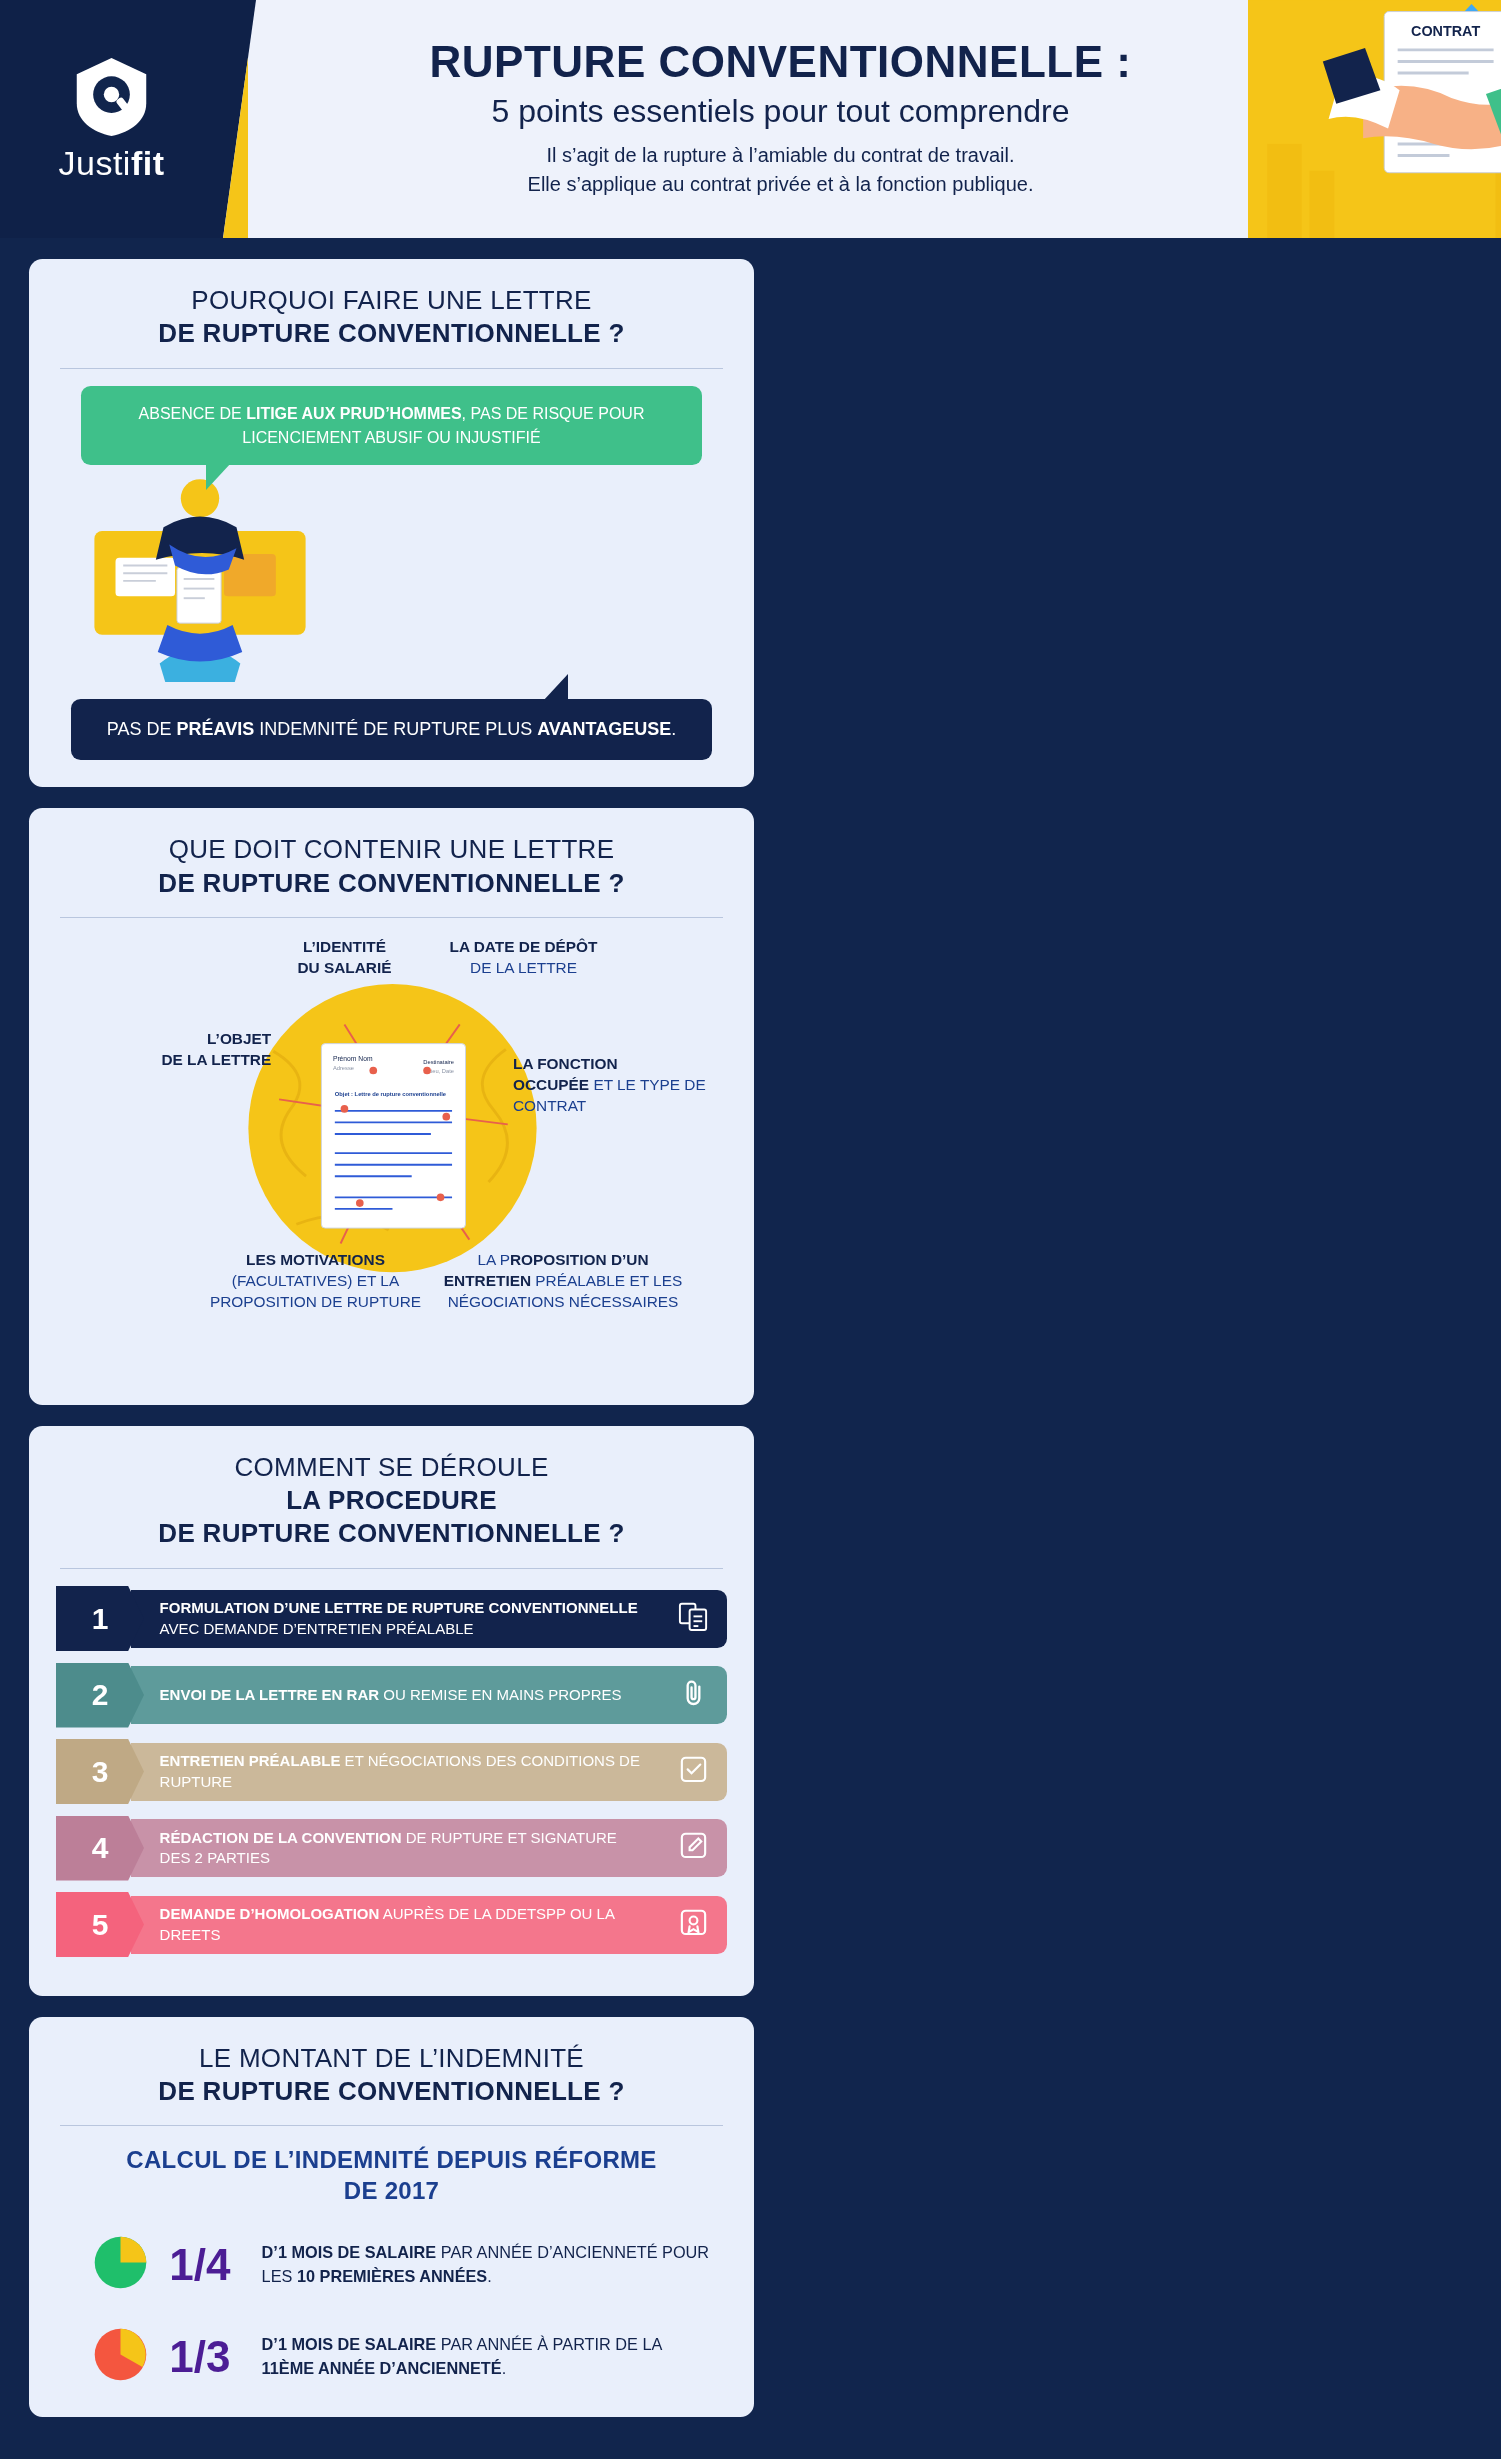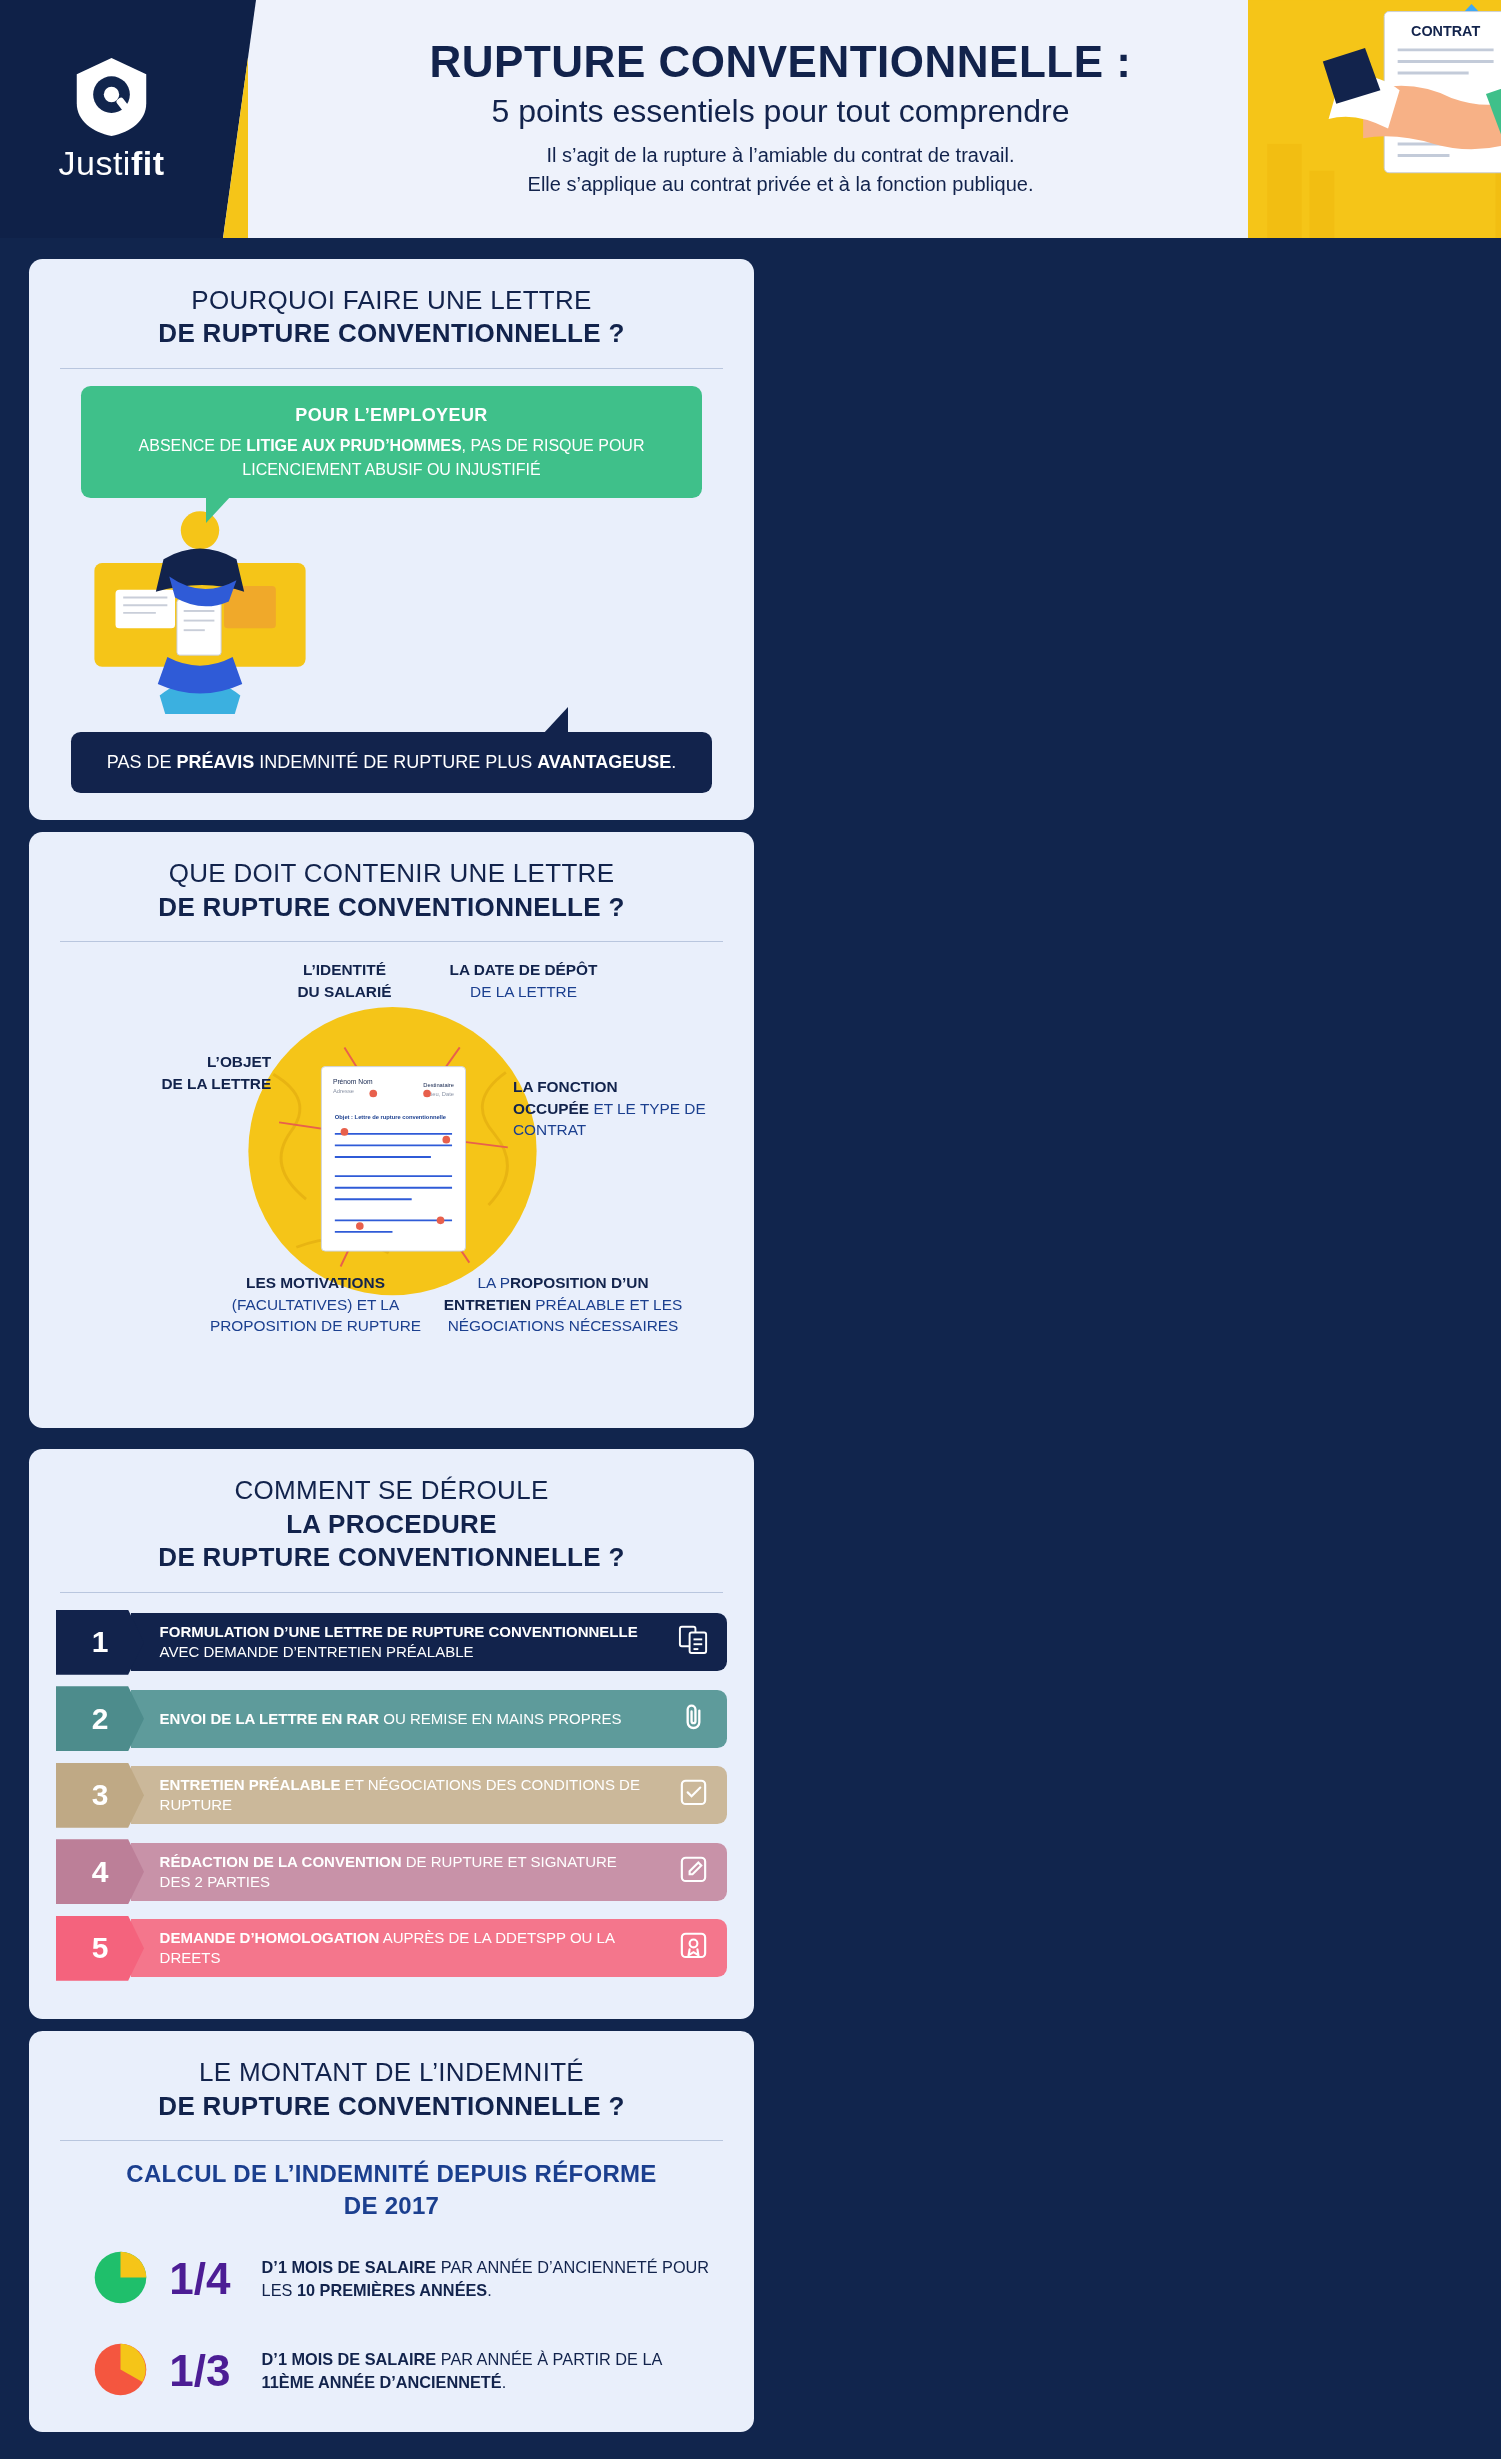--- a/index.html
+++ b/index.html
@@ -89,21 +89,21 @@
     width: 254px; height: 238px;
     background: #f5c518;
     overflow: hidden;
   }
   .hdr-art svg { position:absolute; left:0; top:0; }
 
   
   .grid {
     display: flex;
     flex-wrap: wrap;
-    gap: 12px;
+    gap: 21px;
     padding: 21px 29px 0 29px;
   }
   .card {
     background: #e9effb;
     border-radius: 13.4px;
     padding: 25px 27px 27px 27px;
     position: relative;
   }
   .card.half { width: 725px; }
 
@@ -313,21 +313,20 @@
   <div class="grid">
 
     <div class="card half">
       <div class="card-title">
         <span>POURQUOI FAIRE UNE LETTRE</span><br>
         <b>DE RUPTURE CONVENTIONNELLE ?</b>
       </div>
       <div class="rule"></div>
 
       <div class="bubble-green">
-        <span class="ttl">POUR L’EMPLOYEUR</span>
         <span><span>ABSENCE DE </span><b>LITIGE AUX PRUD’HOMMES</b><span>, PAS DE RISQUE POUR LICENCIEMENT ABUSIF OU INJUSTIFIÉ</span></span>
       </div>
 
       <div class="illu-desk">
         <svg width="288" height="207" viewBox="0 0 300 215">
           <rect x="40" y="58" width="220" height="108" rx="8" fill="#f5c518"></rect>
           <rect x="175" y="82" width="54" height="44" rx="4" fill="#f0a92a"></rect>
           <rect x="62" y="86" width="62" height="40" rx="4" fill="#ffffff"></rect>
           <g stroke="#c9ced9" stroke-width="2">
             <line x1="70" y1="94" x2="116" y2="94"></line>

